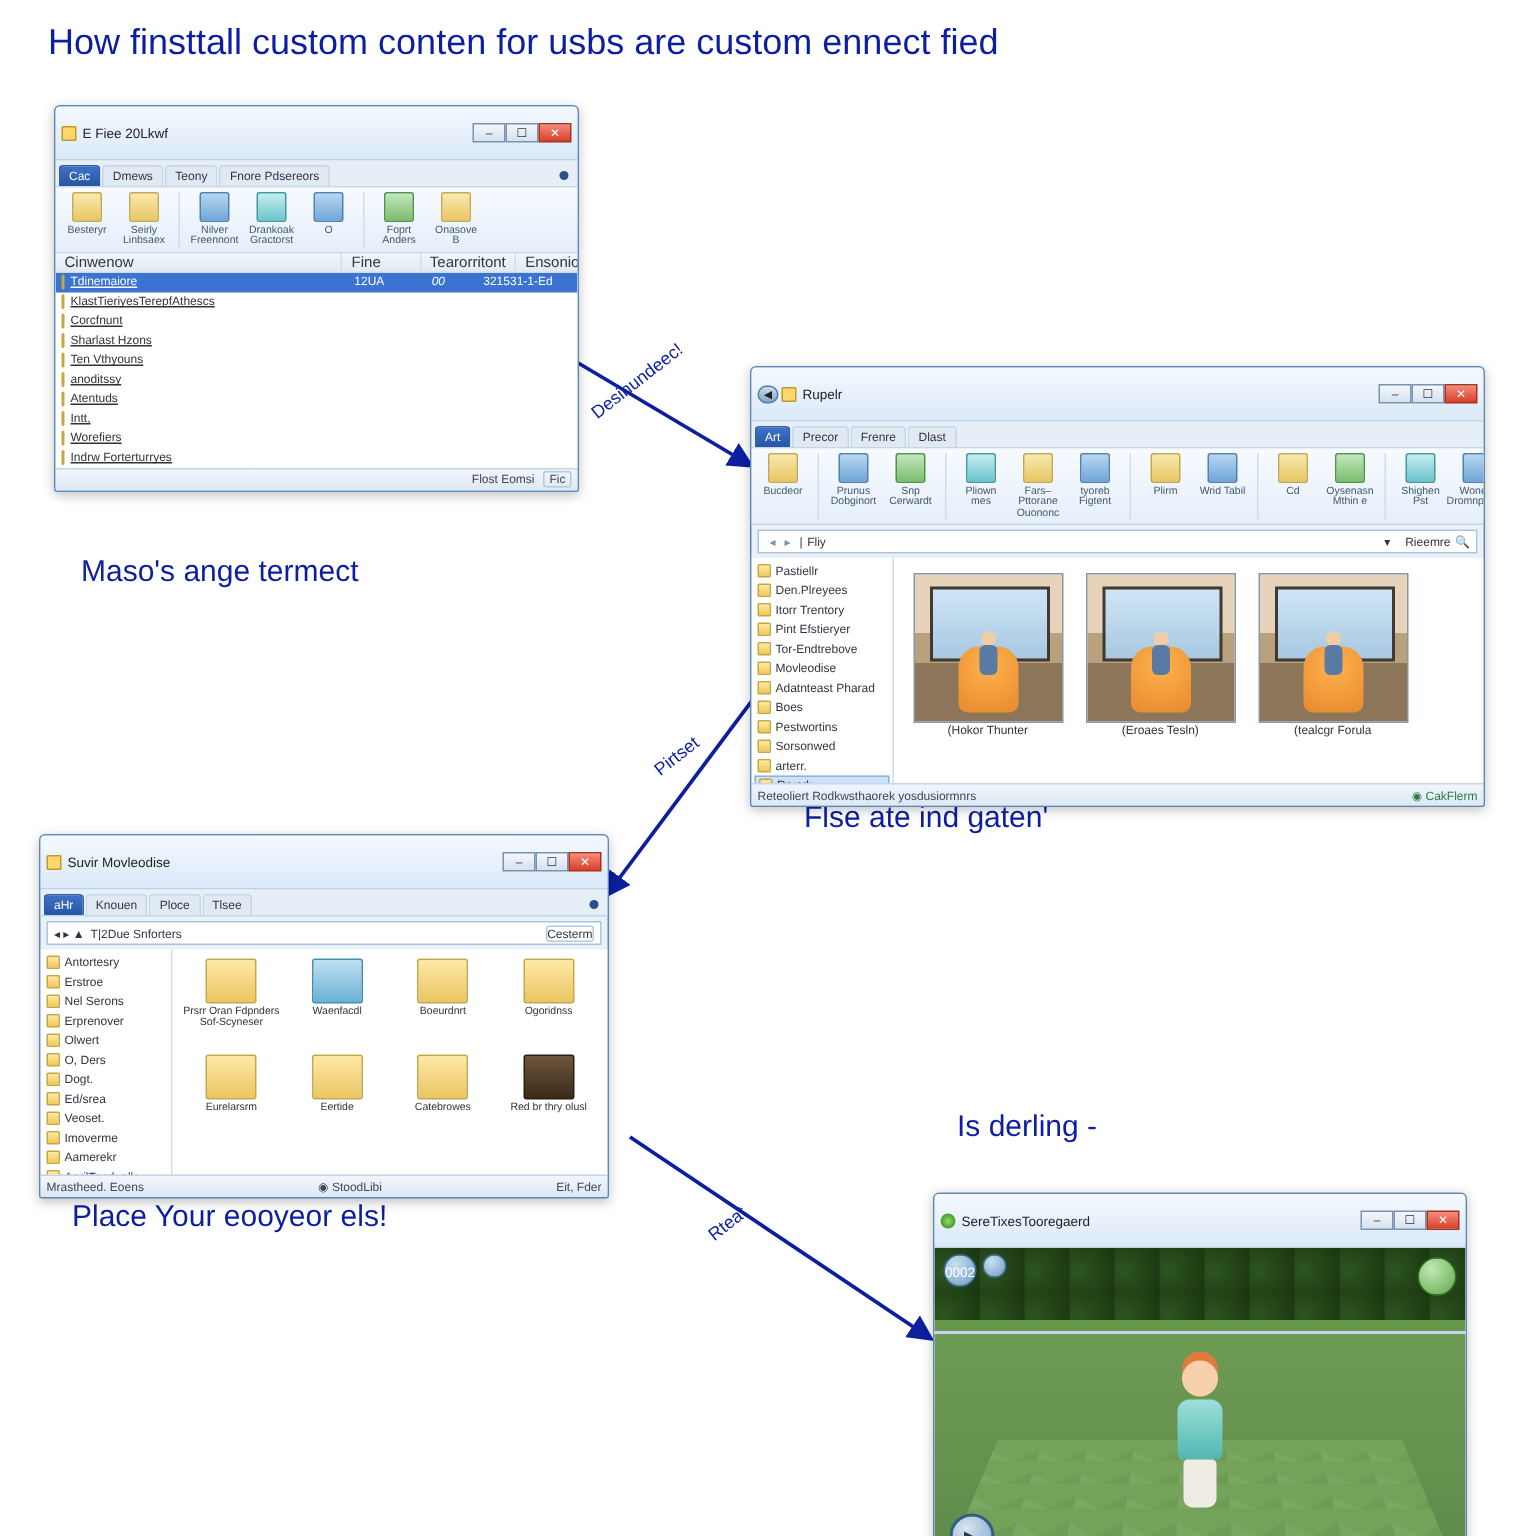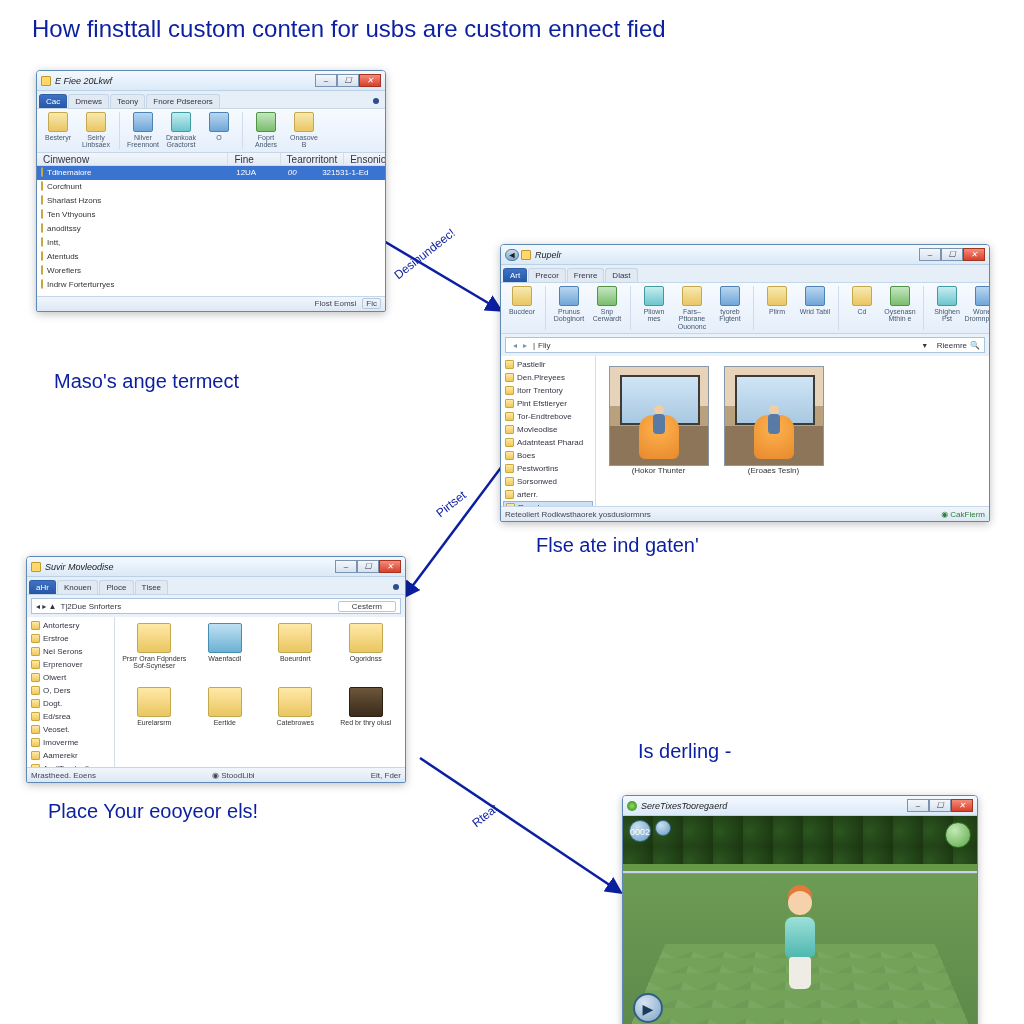--- a/index.html
+++ b/index.html
@@ -46,27 +46,26 @@
     border: 1px solid #5f89b5;
     border-radius: 4px 4px 2px 2px;
     box-shadow: 0 2px 8px rgba(0,0,0,0.25);
     overflow: hidden;
     font-size: 9px;
     color: #333;
   }
   .titlebar {
     display: flex;
     align-items: center;
-    height: 20px;
+    height: 36px;
     padding: 0 4px;
     background: linear-gradient(#f4f9ff,#dbe9f8);
     border-bottom: 1px solid #bcd0e6;
     font-size: 9px;
     color: #222;
-    font-style: italic;
   }
   .titlebar .tb-icon {
     width: 10px; height: 10px;
     background: #ffd76a;
     border: 1px solid #c09a2a;
     margin-right: 4px;
     border-radius: 1px;
   }
   .tb-spacer { flex: 1; }
   .win-btns { display: flex; gap: 0; }
@@ -153,21 +152,21 @@
     display:flex; height:14px; align-items:center;
     font-size:8px; padding-left:4px;
     border-bottom: 1px dotted transparent;
   }
   .row1.sel { background:#3a74d0; color:#fff;}
   .row1 .ic2 {
     width:10px;height:10px;border:1px solid #c7a840;
     background:linear-gradient(#ffe9a7,#f1c856);
     margin-right:4px; border-radius:1px;
   }
-  .row1 .c1{ flex:0 0 55%;}
+  .row1 .c1{ flex:0 0 55%;text-decoration:underline;}
   .row1 .c2{ flex:0 0 15%;}
   .row1 .c3{ flex:0 0 10%;font-style:italic;}
   .row1 .c4{ flex:0 0 20%;}
   .statusbar {
     height:15px; background:linear-gradient(#f1f6fc,#dde8f4);
     border-top:1px solid #c5d6e8;
     display:flex; align-items:center; justify-content:flex-end;
     padding:0 4px; font-size:8px; color:#445;
     gap:6px;
   }
@@ -452,20 +451,27 @@
   <div class="body1" id="list1">
       <div class="row1 sel">
         <div class="ic2"></div>
         <div class="c1">Tdinemaiore</div>
         <div class="c2">12UA</div>
         <div class="c3">00</div>
         <div class="c4">321531-1-Ed</div>
       </div>
       <div class="row1">
         <div class="ic2"></div>
+        <div class="c1">KlastTieriyesTerepfAthescs</div>
+        <div class="c2"></div>
+        <div class="c3"></div>
+        <div class="c4"></div>
+      </div>
+      <div class="row1">
+        <div class="ic2"></div>
         <div class="c1">Corcfnunt</div>
         <div class="c2"></div>
         <div class="c3"></div>
         <div class="c4"></div>
       </div>
       <div class="row1">
         <div class="ic2"></div>
         <div class="c1">Sharlast Hzons</div>
         <div class="c2"></div>
         <div class="c3"></div>
@@ -480,28 +486,28 @@
       </div>
       <div class="row1">
         <div class="ic2"></div>
         <div class="c1">anoditssy</div>
         <div class="c2"></div>
         <div class="c3"></div>
         <div class="c4"></div>
       </div>
       <div class="row1">
         <div class="ic2"></div>
-        <div class="c1">Intt,</div>
+        <div class="c1">Atentuds</div>
         <div class="c2"></div>
         <div class="c3"></div>
         <div class="c4"></div>
       </div>
       <div class="row1">
         <div class="ic2"></div>
-        <div class="c1">Atentuds</div>
+        <div class="c1">Intt,</div>
         <div class="c2"></div>
         <div class="c3"></div>
         <div class="c4"></div>
       </div>
       <div class="row1">
         <div class="ic2"></div>
         <div class="c1">Worefiers</div>
         <div class="c2"></div>
         <div class="c3"></div>
         <div class="c4"></div>
@@ -672,20 +678,28 @@
           <span>(Hokor Thunter</span>
         </div>
         <div class="thumb">
           <div class="pic">
             <div class="window"></div>
             <div class="chair"></div>
             <div class="person"></div>
           </div>
           <span>(Eroaes Tesln)</span>
         </div>
+        <div class="thumb">
+          <div class="pic">
+            <div class="window"></div>
+            <div class="chair"></div>
+            <div class="person"></div>
+          </div>
+          <span>(tealcgr Forula</span>
+        </div>
       </div>
   </div>
   <div class="statusbar" style="justify-content:space-between;">
     <span>Reteoliert Rodkwsthaorek yosdusiormnrs</span>
     <span style="color:#2f7a3c;">◉ <span>CakFlerm</span></span>
   </div>
 </div>
 
 <div class="win" style="left:26px; top:556px; width:380px;">
   <div class="titlebar">
@@ -703,21 +717,21 @@
     <div class="tab">Knouen</div>
     <div class="tab">Ploce</div>
     <div class="tab">Tlsee</div>
     <div class="tb-spacer"></div>
     <div style="width:6px;height:6px;border-radius:50%;background:#2b4f88;margin:4px;"></div>
   </div>
   <div class="addr">
     <span>◂ ▸ ▲</span>
     <span style="margin:0 4px;">T|2Due Snforters</span>
     <div class="tb-spacer"></div>
-    <span style="border:1px solid #b7c8dc;padding:0 13px;border-radius:2px;">Cesterm</span>
+    <span style="border:1px solid #b7c8dc;padding:0 0;border-radius:2px;">Cesterm</span>
   </div>
   <div class="split" style="height:150px;">
     <div class="tree" style="flex-basis:88px;" id="tree3">
         <div class="tree-item">
           <div class="fi"></div>
           <span>Antortesry</span>
         </div>
         <div class="tree-item">
           <div class="fi"></div>
           <span>Erstroe</span>

